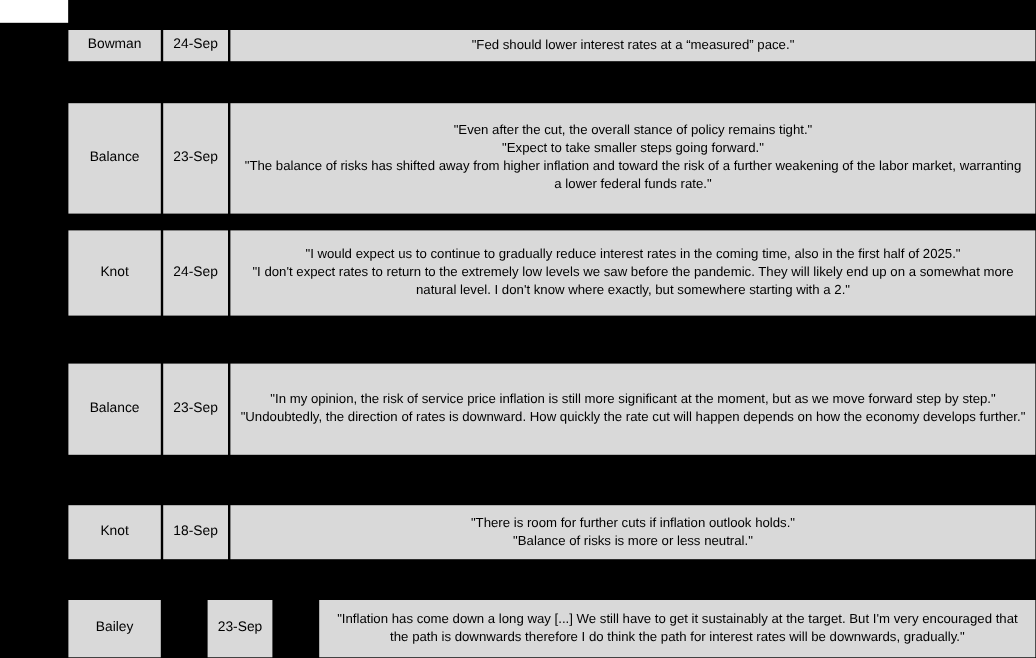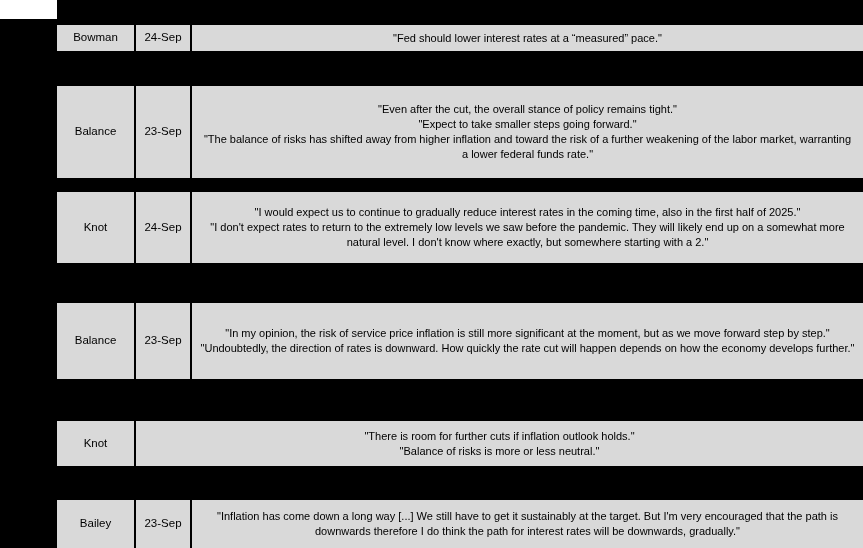--- a/index.html
+++ b/index.html
@@ -114,29 +114,30 @@
         <div class="cell cell-quote">
           <div>
             <span class="line">"In my opinion, the risk of service price inflation is still more significant at the moment, but as we move forward step by step."</span>
             <span class="line">"Undoubtedly, the direction of rates is downward. How quickly the rate cut will happen depends on how the economy develops further."</span>
           </div>
         </div>
       </div>
       <div class="spacer" style="height: 42px;"></div>
       <div class="row" style="height: 45px;">
         <div class="cell cell-speaker">Knot</div>
+        <div class="cell cell-date">18-Sep</div>
         <div class="cell cell-quote">
           <div>
             <span class="line">"There is room for further cuts if inflation outlook holds."</span>
             <span class="line">"Balance of risks is more or less neutral."</span>
           </div>
         </div>
       </div>
       <div class="spacer" style="height: 34px;"></div>
-      <div class="row" style="height: 48px;">
+      <div class="row" style="height: 48px; gap: 37px;">
         <div class="cell cell-speaker">Bailey</div>
         <div class="cell cell-date">23-Sep</div>
         <div class="cell cell-quote">
           <div>
             <span class="line">"Inflation has come down a long way [...] We still have to get it sustainably at the target. But I'm very encouraged that the path is downwards therefore I do think the path for interest rates will be downwards, gradually."</span>
           </div>
         </div>
       </div>
     </div>
 </div>

